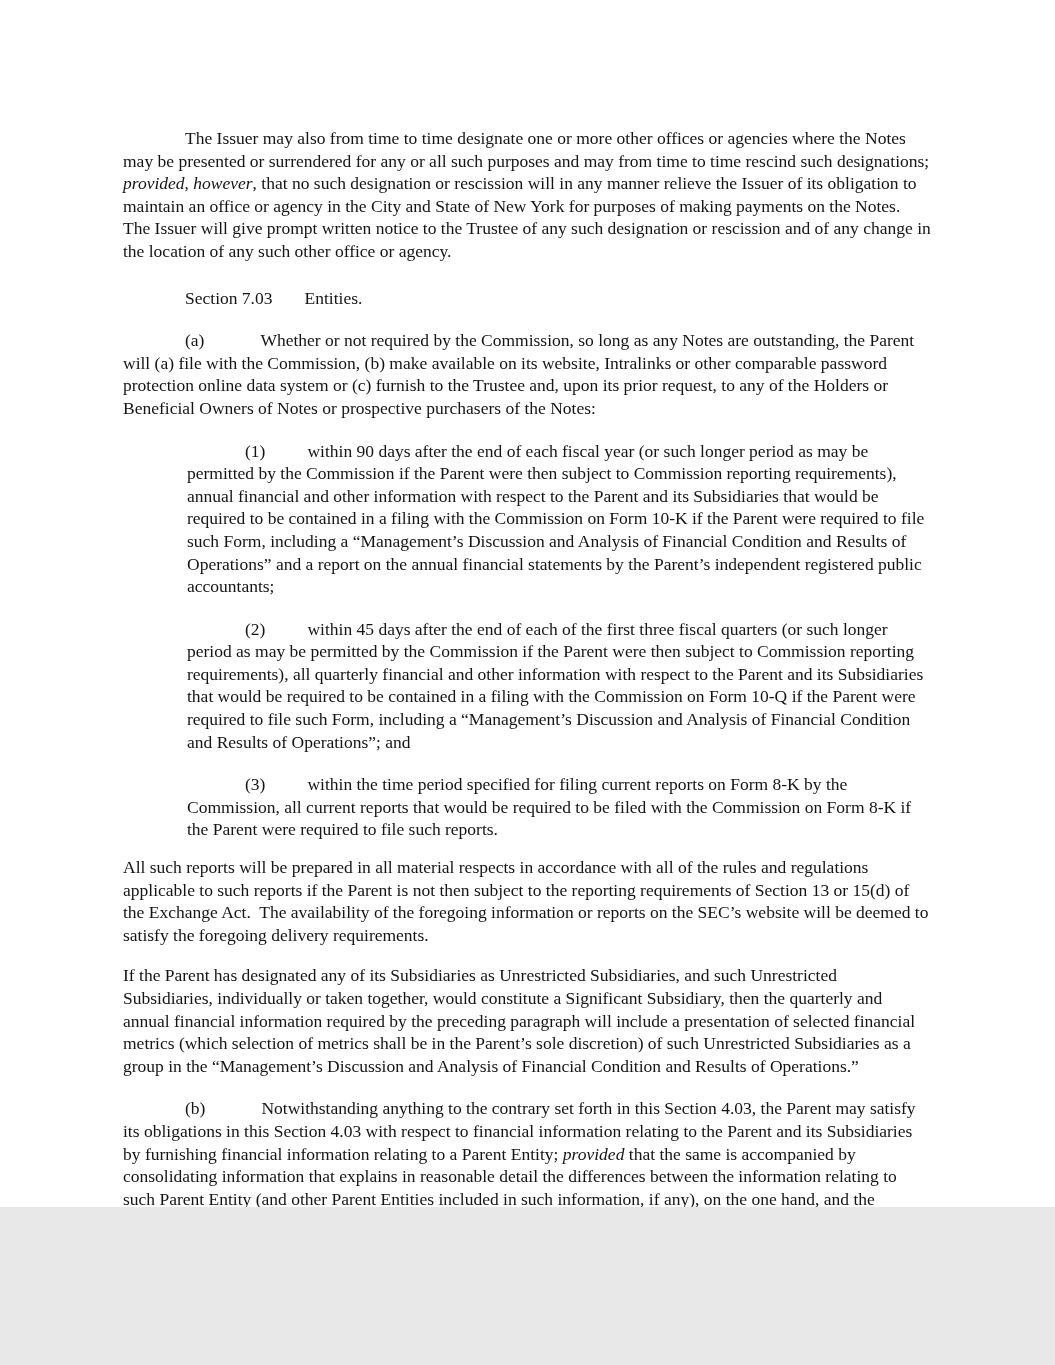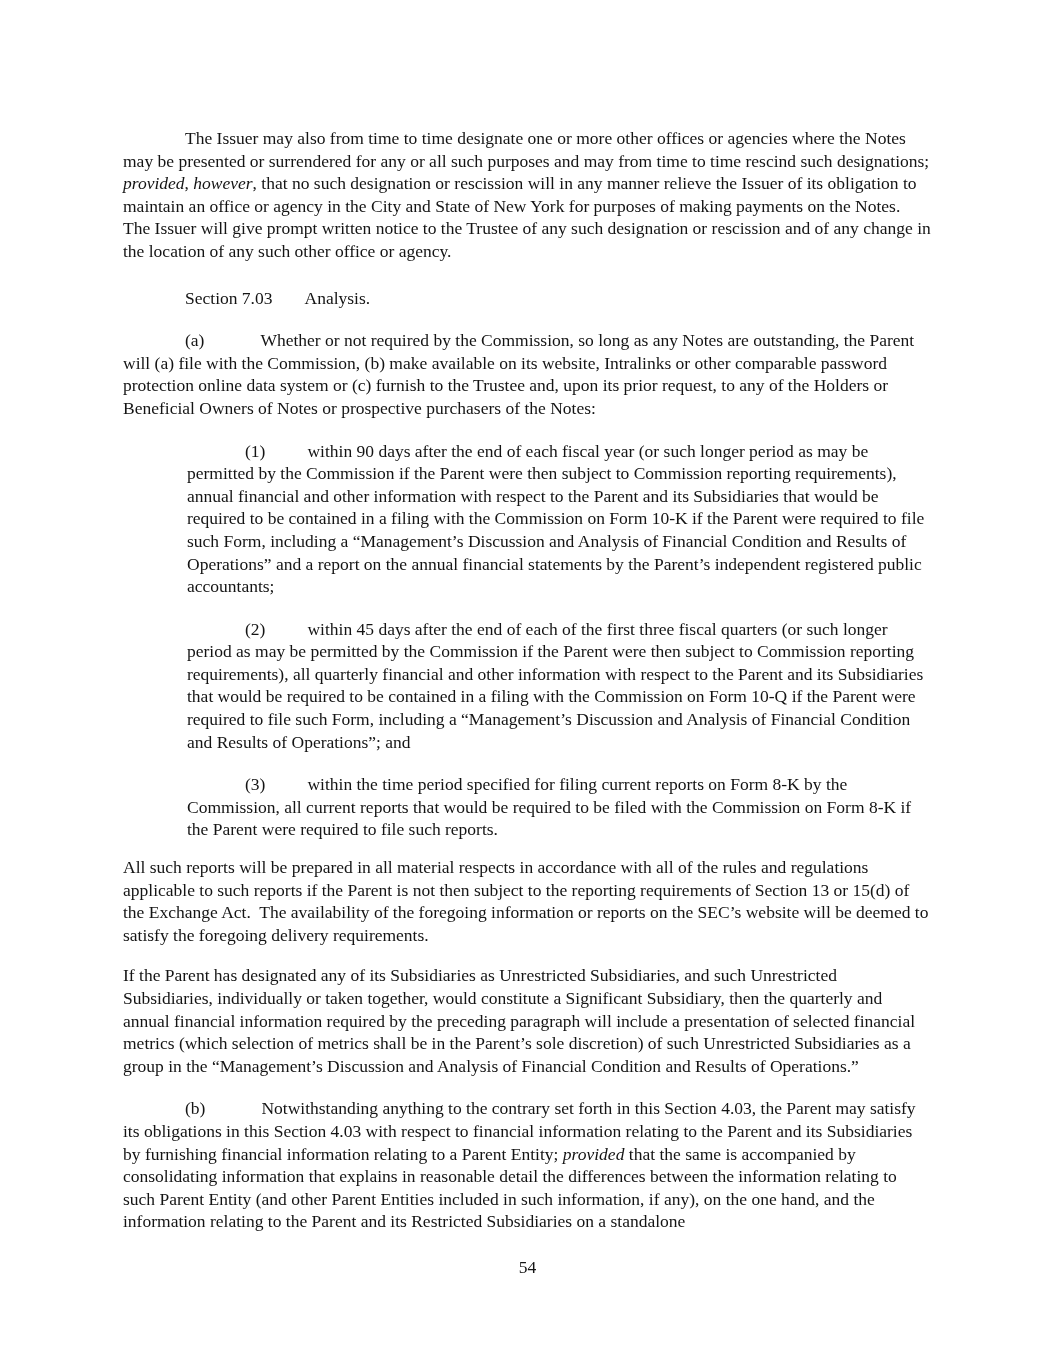--- a/index.html
+++ b/index.html
@@ -3,21 +3,21 @@
 <meta charset="utf-8">
 <style>
   html, body {
     margin: 0;
     padding: 0;
     background: #e8e8e8;
   }
   .page {
     position: relative;
     width: 1055px;
-    height: 1365px;
+    height: 1207px;
     background: #ffffff;
     font-family: "Liberation Serif", serif;
     font-size: 17.5px;
     line-height: 22.6px;
     color: #141414;
     overflow: hidden;
   }
   .content {
     position: absolute;
     left: 123px;
@@ -48,21 +48,21 @@
     font-size: 17.5px;
     color: #141414;
   }
 </style>
 </head>
 <body>
 
 <div class="page">
   <div class="content">
       <div class="para indented"><span>The Issuer may also from time to time designate one or more other offices or agencies where the Notes may be presented or surrendered for any or all such purposes and may from time to time rescind such designations; </span><span class="italic">provided</span><span>, </span><span class="italic">however</span><span>, that no such designation or rescission will in any manner relieve the Issuer of its obligation to maintain an office or agency in the City and State of New York for purposes of making payments on the Notes.  The Issuer will give prompt written notice to the Trustee of any such designation or rescission and of any change in the location of any such other office or agency.</span></div>
-      <div class="para heading"><span>Section 7.03</span><span class="tab"></span><span>Analysis.</span></div>
+      <div class="para heading"><span>Section 7.03</span><span class="tab"></span><span>Entities.</span></div>
       <div class="para alpha"><span>(a)</span><span class="tab"></span><span>Whether or not required by the Commission, so long as any Notes are outstanding, the Parent will (a) file with the Commission, (b) make available on its website, Intralinks or other comparable password protection online data system or (c) furnish to the Trustee and, upon its prior request, to any of the Holders or Beneficial Owners of Notes or prospective purchasers of the Notes:</span></div>
       <div class="para item"><span>(1)</span><span class="tab"></span><span>within 90 days after the end of each fiscal year (or such longer period as may be permitted by the Commission if the Parent were then subject to Commission reporting requirements), annual financial and other information with respect to the Parent and its Subsidiaries that would be required to be contained in a filing with the Commission on Form 10-K if the Parent were required to file such Form, including a “Management’s Discussion and Analysis of Financial Condition and Results of Operations” and a report on the annual financial statements by the Parent’s independent registered public accountants;</span></div>
       <div class="para item"><span>(2)</span><span class="tab"></span><span>within 45 days after the end of each of the first three fiscal quarters (or such longer period as may be permitted by the Commission if the Parent were then subject to Commission reporting requirements), all quarterly financial and other information with respect to the Parent and its Subsidiaries that would be required to be contained in a filing with the Commission on Form 10-Q if the Parent were required to file such Form, including a “Management’s Discussion and Analysis of Financial Condition and Results of Operations”; and</span></div>
       <div class="para item"><span>(3)</span><span class="tab"></span><span>within the time period specified for filing current reports on Form 8-K by the Commission, all current reports that would be required to be filed with the Commission on Form 8-K if the Parent were required to file such reports.</span></div>
       <div class="para flush"><span>All such reports will be prepared in all material respects in accordance with all of the rules and regulations applicable to such reports if the Parent is not then subject to the reporting requirements of Section 13 or 15(d) of the Exchange Act.  The availability of the foregoing information or reports on the SEC’s website will be deemed to satisfy the foregoing delivery requirements.</span></div>
       <div class="para flush"><span>If the Parent has designated any of its Subsidiaries as Unrestricted Subsidiaries, and such Unrestricted Subsidiaries, individually or taken together, would constitute a Significant Subsidiary, then the quarterly and annual financial information required by the preceding paragraph will include a presentation of selected financial metrics (which selection of metrics shall be in the Parent’s sole discretion) of such Unrestricted Subsidiaries as a group in the “Management’s Discussion and Analysis of Financial Condition and Results of Operations.”</span></div>
       <div class="para alpha"><span>(b)</span><span class="tab"></span><span>Notwithstanding anything to the contrary set forth in this Section 4.03, the Parent may satisfy its obligations in this Section 4.03 with respect to financial information relating to the Parent and its Subsidiaries by furnishing financial information relating to a Parent Entity; </span><span class="italic">provided</span><span> that the same is accompanied by consolidating information that explains in reasonable detail the differences between the information relating to such Parent Entity (and other Parent Entities included in such information, if any), on the one hand, and the information relating to the Parent and its Restricted Subsidiaries on a standalone</span></div>
     </div>
   <div class="page-number">54</div>
 </div>

